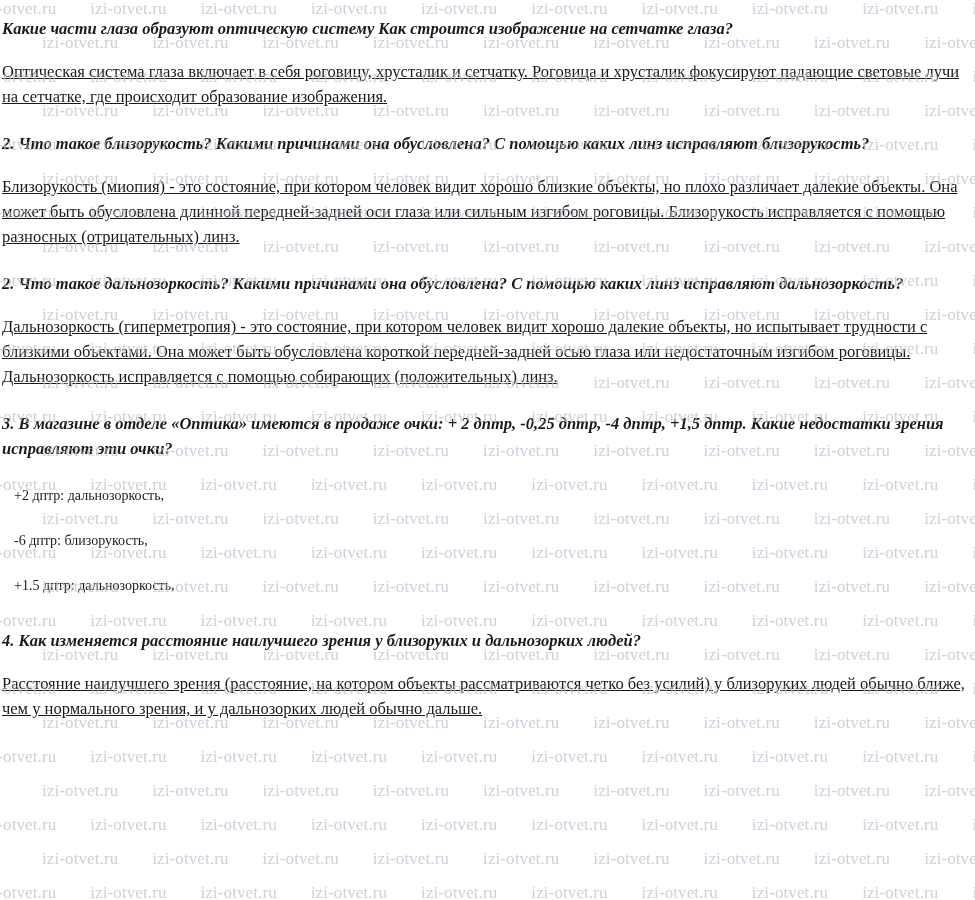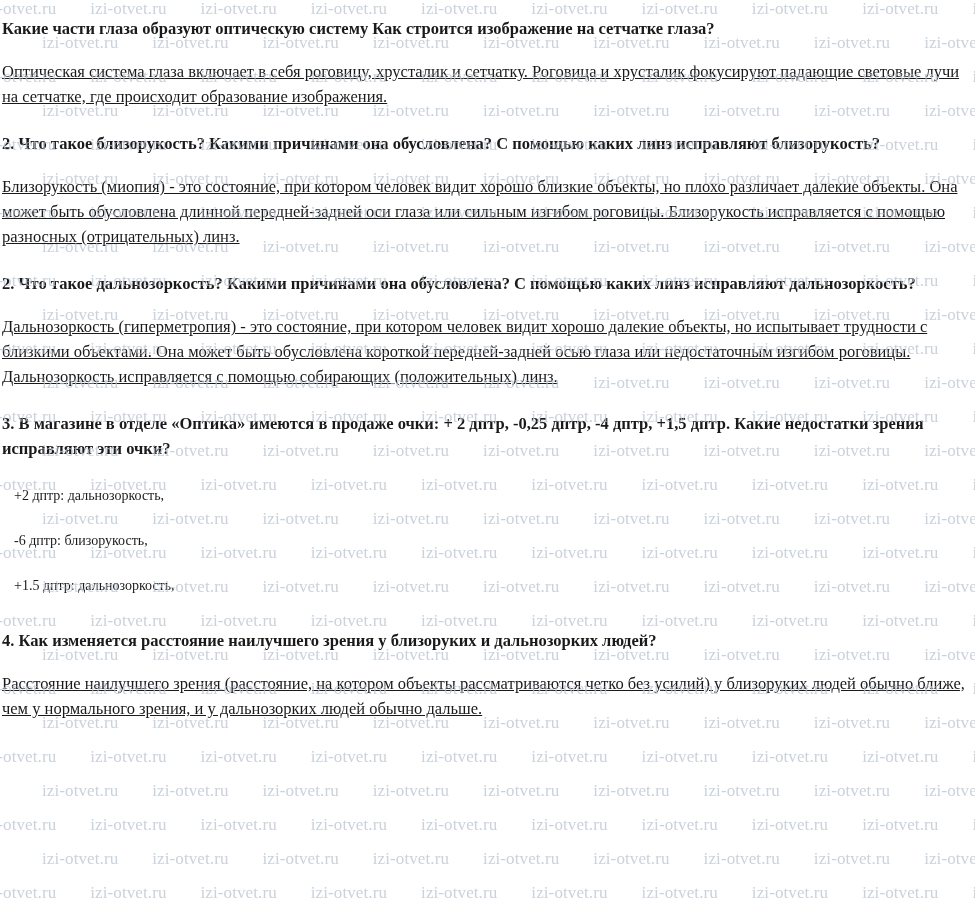--- a/index.html
+++ b/index.html
@@ -53,20 +53,21 @@
   .para {
     font-size: 16.5px;
     line-height: 25px;
     margin: 0 0 14px 0;
     text-align: left;
     color: #1a1a1a;
   }
   .q {
     font-weight: bold;
     margin-bottom: 18px;
+    font-style: italic;
   }
   .a {
     margin-bottom: 22px;
     text-decoration: underline;
   }
   .list-line {
     font-size: 14px;
     line-height: 33px;
     margin: 12px;
   }

